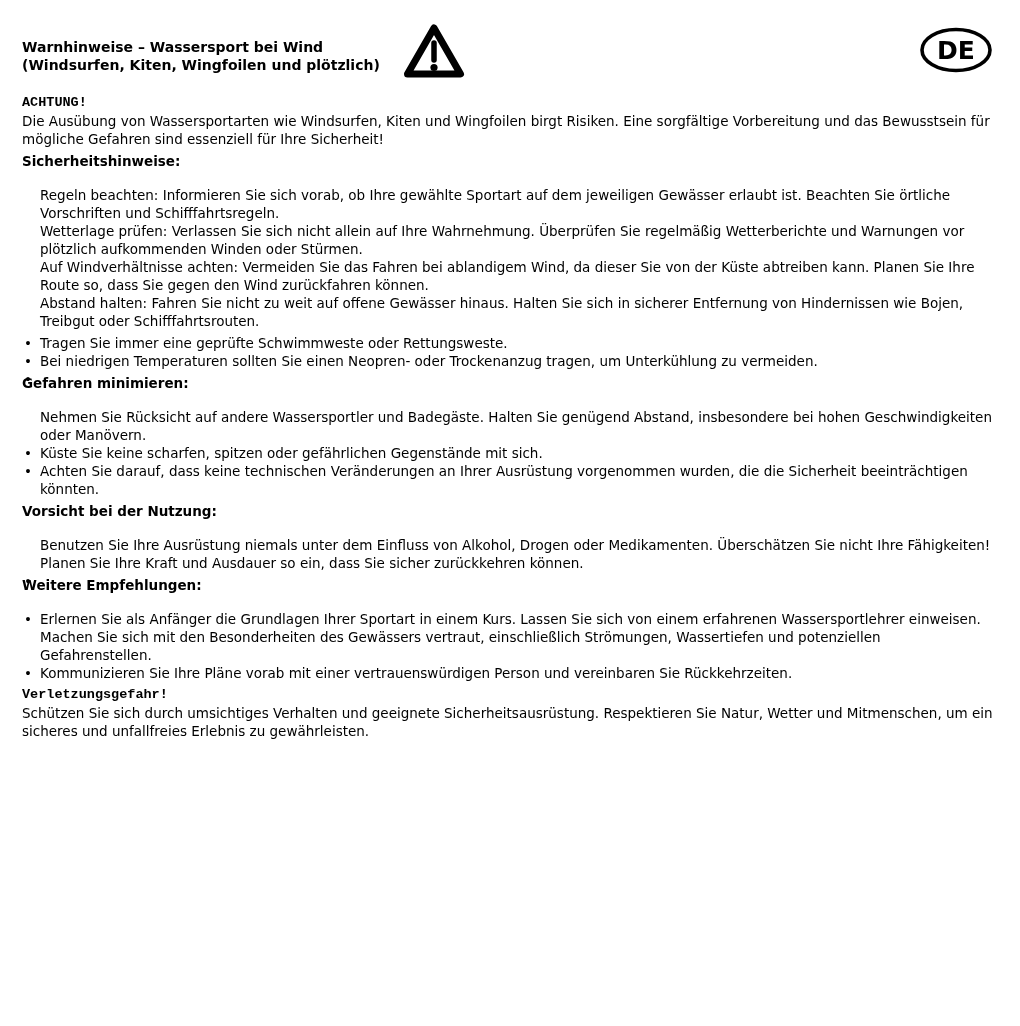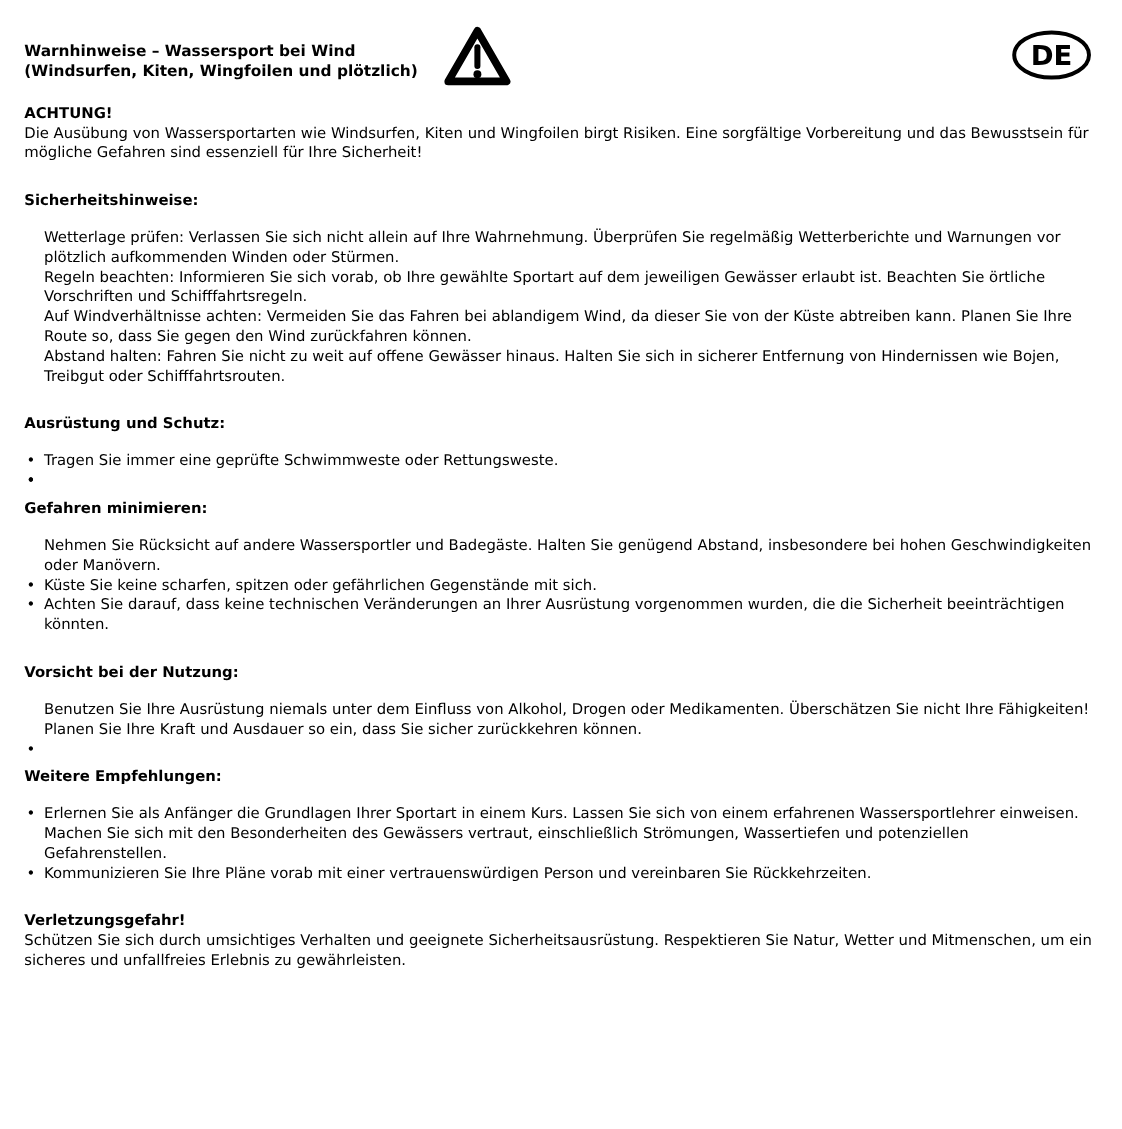--- a/index.html
+++ b/index.html
@@ -18,27 +18,27 @@
   }
   .doc-header { position: relative; }
   .doc-title { font-weight: bold; font-size: 14px; line-height: 18px; }
   .warning-triangle {
     position: absolute; left: 380px; top: -17px;
   }
   .lang-badge {
     position: absolute; left: 896px; top: -12px;
   }
   main { margin-top: 20px; }
-  section { margin-top: 25px; }
+  section { margin-top: 4px; }
   section:first-child { margin-top: 0; }
   h2 {
     font-size: 13.5px; font-weight: bold; line-height: 18px;
     margin: 0 0 16px 0;
   }
-  section.tight h2 { margin-bottom: 0; }
+  section.tight h2 { margin-bottom: 0; font-family: Liberation Mono, monospace; }
   .section-body { max-width: 980px; }
   .items { max-width: 980px; }
   .item { position: relative; padding-left: 18px; }
   .item .dot {
     position: absolute; left: 2px; top: 0;
     width: 14px; text-align: left;
   }
 </style>
 </head>
 <body>
@@ -68,31 +68,30 @@
   </div>
 
   <main>
       <section class="tight">
         <h2>ACHTUNG!</h2>
         <p class="section-body">Die Ausübung von Wassersportarten wie Windsurfen, Kiten und Wingfoilen birgt Risiken. Eine sorgfältige Vorbereitung und das Bewusstsein für mögliche Gefahren sind essenziell für Ihre Sicherheit!</p>
       </section>
       <section>
         <h2>Sicherheitshinweise:</h2>
         <div class="items">
+          <div class="item plain"><span class="txt">Regeln beachten: Informieren Sie sich vorab, ob Ihre gewählte Sportart auf dem jeweiligen Gewässer erlaubt ist. Beachten Sie örtliche Vorschriften und Schifffahrtsregeln.</span></div>
           <div class="item plain"><span class="txt">Wetterlage prüfen: Verlassen Sie sich nicht allein auf Ihre Wahrnehmung. Überprüfen Sie regelmäßig Wetterberichte und Warnungen vor plötzlich aufkommenden Winden oder Stürmen.</span></div>
-          <div class="item plain"><span class="txt">Regeln beachten: Informieren Sie sich vorab, ob Ihre gewählte Sportart auf dem jeweiligen Gewässer erlaubt ist. Beachten Sie örtliche Vorschriften und Schifffahrtsregeln.</span></div>
           <div class="item plain"><span class="txt">Auf Windverhältnisse achten: Vermeiden Sie das Fahren bei ablandigem Wind, da dieser Sie von der Küste abtreiben kann. Planen Sie Ihre Route so, dass Sie gegen den Wind zurückfahren können.</span></div>
           <div class="item plain"><span class="txt">Abstand halten: Fahren Sie nicht zu weit auf offene Gewässer hinaus. Halten Sie sich in sicherer Entfernung von Hindernissen wie Bojen, Treibgut oder Schifffahrtsrouten.</span></div>
         </div>
       </section>
       <section>
-        <h2>Ausrüstung und Schutz:</h2>
         <div class="items">
           <div class="item bullet"><span class="dot">•</span><span class="txt">Tragen Sie immer eine geprüfte Schwimmweste oder Rettungsweste.</span></div>
-          <div class="item bullet"><span class="dot">•</span></div>
+          <div class="item bullet"><span class="dot">•</span><span class="txt">Bei niedrigen Temperaturen sollten Sie einen Neopren- oder Trockenanzug tragen, um Unterkühlung zu vermeiden.</span></div>
           <div class="item bullet"><span class="dot">•</span></div>
         </div>
       </section>
       <section>
         <h2>Gefahren minimieren:</h2>
         <div class="items">
           <div class="item plain"><span class="txt">Nehmen Sie Rücksicht auf andere Wassersportler und Badegäste. Halten Sie genügend Abstand, insbesondere bei hohen Geschwindigkeiten oder Manövern.</span></div>
           <div class="item bullet"><span class="dot">•</span><span class="txt">Küste Sie keine scharfen, spitzen oder gefährlichen Gegenstände mit sich.</span></div>
           <div class="item bullet"><span class="dot">•</span><span class="txt">Achten Sie darauf, dass keine technischen Veränderungen an Ihrer Ausrüstung vorgenommen wurden, die die Sicherheit beeinträchtigen könnten.</span></div>
         </div>

